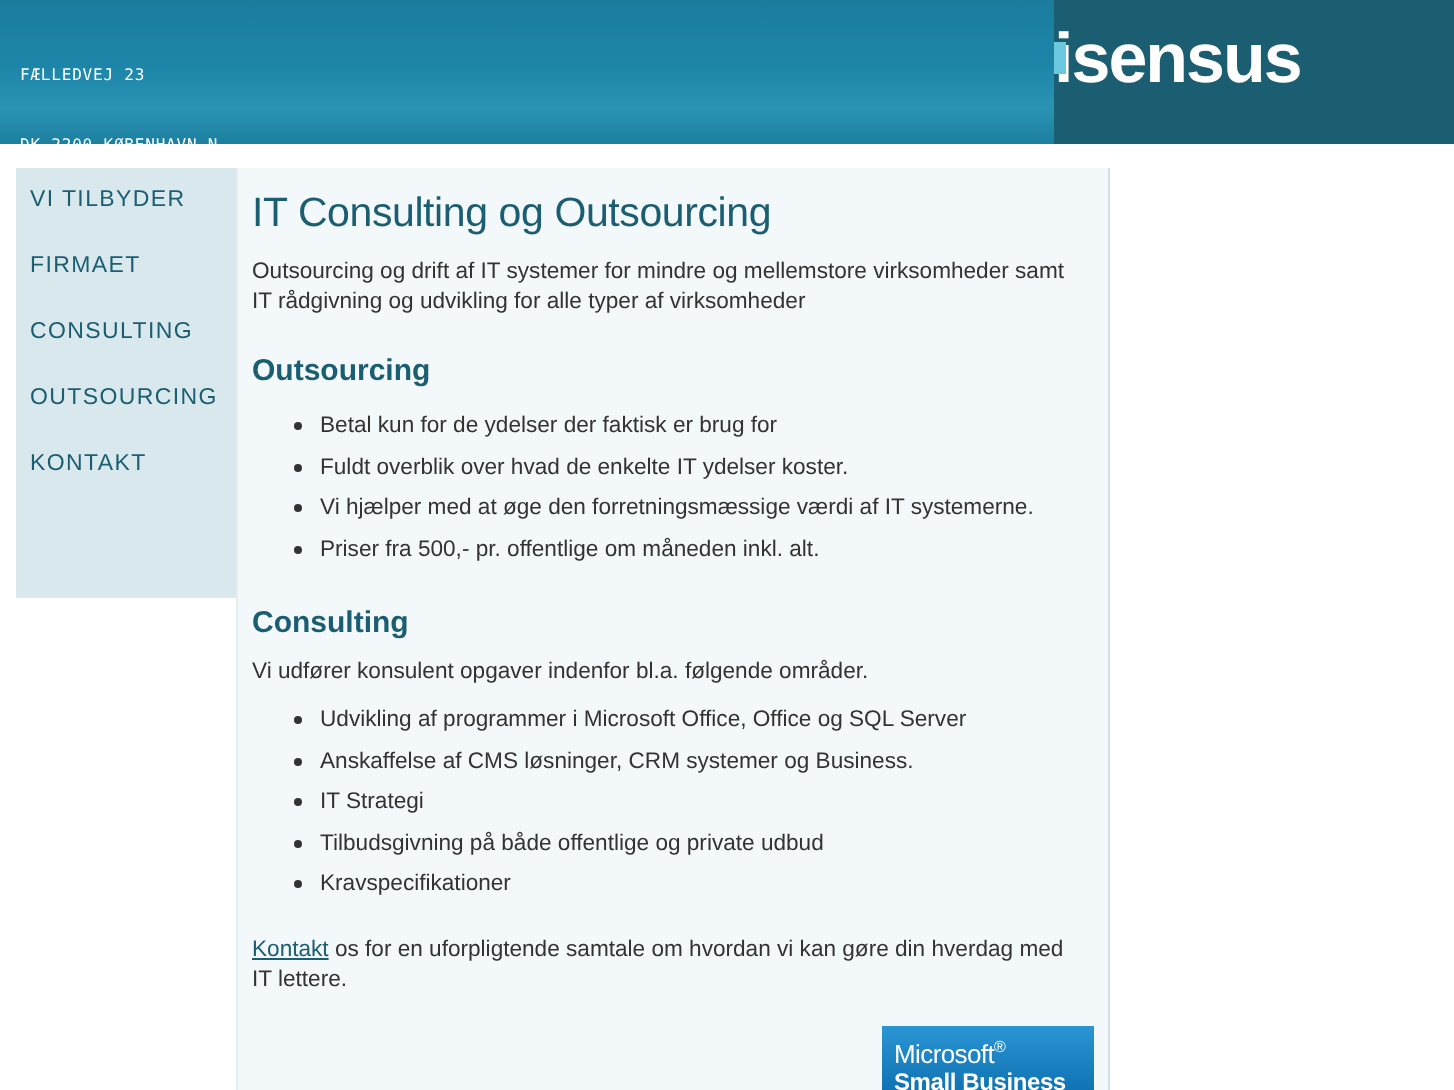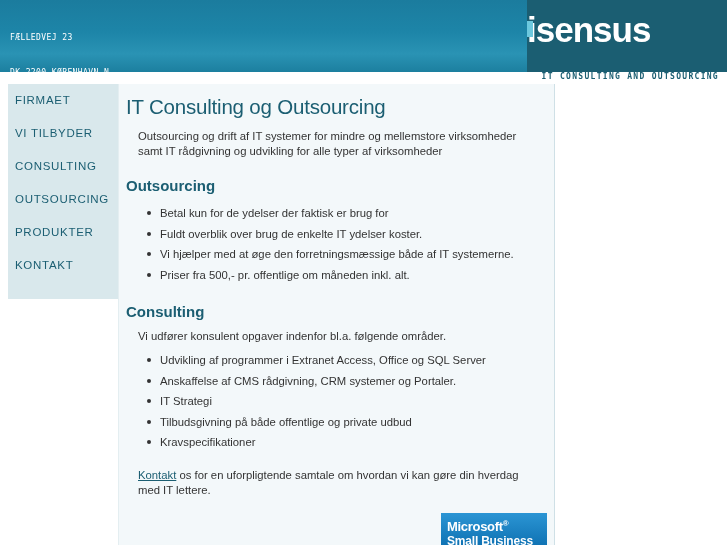--- a/index.html
+++ b/index.html
@@ -119,21 +119,21 @@
     font-weight: normal;
     letter-spacing: -0.2px;
   }
   h2 {
     margin: 18px 0 9px 0;
     font-size: 15px;
     color: #1b5e72;
     font-weight: bold;
   }
   p.intro, p.lead, p.footer-line {
-    margin: 0 0 4px 12px;
+    margin: 0 0 4px 0;
     font-size: 11.3px;
     color: #333333;
     line-height: 15px;
   }
   ul {
     margin: 6px 0 0 0;
     padding-left: 34px;
     list-style: none;
   }
   ul li {
@@ -162,21 +162,21 @@
     left: 441px; top: 429px;
     width: 106px; height: 32px;
     background: #1a86c8;
     background: linear-gradient(to bottom, #2b95d4 0%, #1073b4 100%);
     color: #ffffff;
     padding: 3px 6px 0 6px;
     overflow: hidden;
   }
   #ms-badge .ms-line1 {
     font-size: 13px;
-    font-weight: bold;
+    font-weight: normal;
     line-height: 15px;
     letter-spacing: -0.3px;
   }
   #ms-badge .ms-reg { font-size: 8px; vertical-align: super; }
   #ms-badge .ms-line2 {
     font-size: 12px;
     font-weight: bold;
     line-height: 14px;
     letter-spacing: -0.2px;
   }
@@ -195,52 +195,50 @@
       <div>TLF (+45) 35 37 80 35</div>
       <div>FAX (+45) 35 36 40 58</div>
       <div>INFO@ISENSUS.DK</div>
     </div>
 
     <div id="logo-box"></div>
     <div id="logo-text">isensus</div>
     <div id="logo-bar"></div>
   </div>
 
-  <div id="tagline">IT CONSULTING AND OUTSOURCING</div>
 
   <div id="body-area">
 
     <div id="sidebar">
+      <a class="nav-item" href="#">VI TILBYDER</a>
       <a class="nav-item" href="#">FIRMAET</a>
-      <a class="nav-item" href="#">VI TILBYDER</a>
       <a class="nav-item" href="#">CONSULTING</a>
       <a class="nav-item" href="#">OUTSOURCING</a>
-      <a class="nav-item" href="#">PRODUKTER</a>
       <a class="nav-item" href="#">KONTAKT</a>
     </div>
 
     <div id="content">
       <div id="content-inner">
 
         <h1>IT Consulting og Outsourcing</h1>
         <p class="intro">Outsourcing og drift af IT systemer for mindre og mellemstore virksomheder samt IT rådgivning og udvikling for alle typer af virksomheder</p>
 
         <h2>Outsourcing</h2>
         <ul>
           <li>Betal kun for de ydelser der faktisk er brug for</li>
-          <li>Fuldt overblik over brug de enkelte IT ydelser koster.</li>
-          <li>Vi hjælper med at øge den forretningsmæssige både af IT systemerne.</li>
+          <li>Fuldt overblik over hvad de enkelte IT ydelser koster.</li>
+          <li>Vi hjælper med at øge den forretningsmæssige værdi af IT systemerne.</li>
           <li>Priser fra 500,- pr. offentlige om måneden inkl. alt.</li>
         </ul>
 
         <h2>Consulting</h2>
         <p class="lead">Vi udfører konsulent opgaver indenfor bl.a. følgende områder.</p>
         <ul>
-          <li>Udvikling af programmer i Extranet Access, Office og SQL Server</li>
-          <li>Anskaffelse af CMS rådgivning, CRM systemer og Portaler.</li>
+          <li>Udvikling af programmer i Microsoft Office, Office og SQL Server</li>
+          <li>Anskaffelse af CMS løsninger, CRM systemer og Business.</li>
           <li>IT Strategi</li>
           <li>Tilbudsgivning på både offentlige og private udbud</li>
           <li>Kravspecifikationer</li>
         </ul>
 
         <p class="footer-line"><a class="inline-link" href="#">Kontakt</a><span> os for en uforpligtende samtale om hvordan vi kan gøre din hverdag med IT lettere.</span></p>
 
       </div>
     </div>
 

